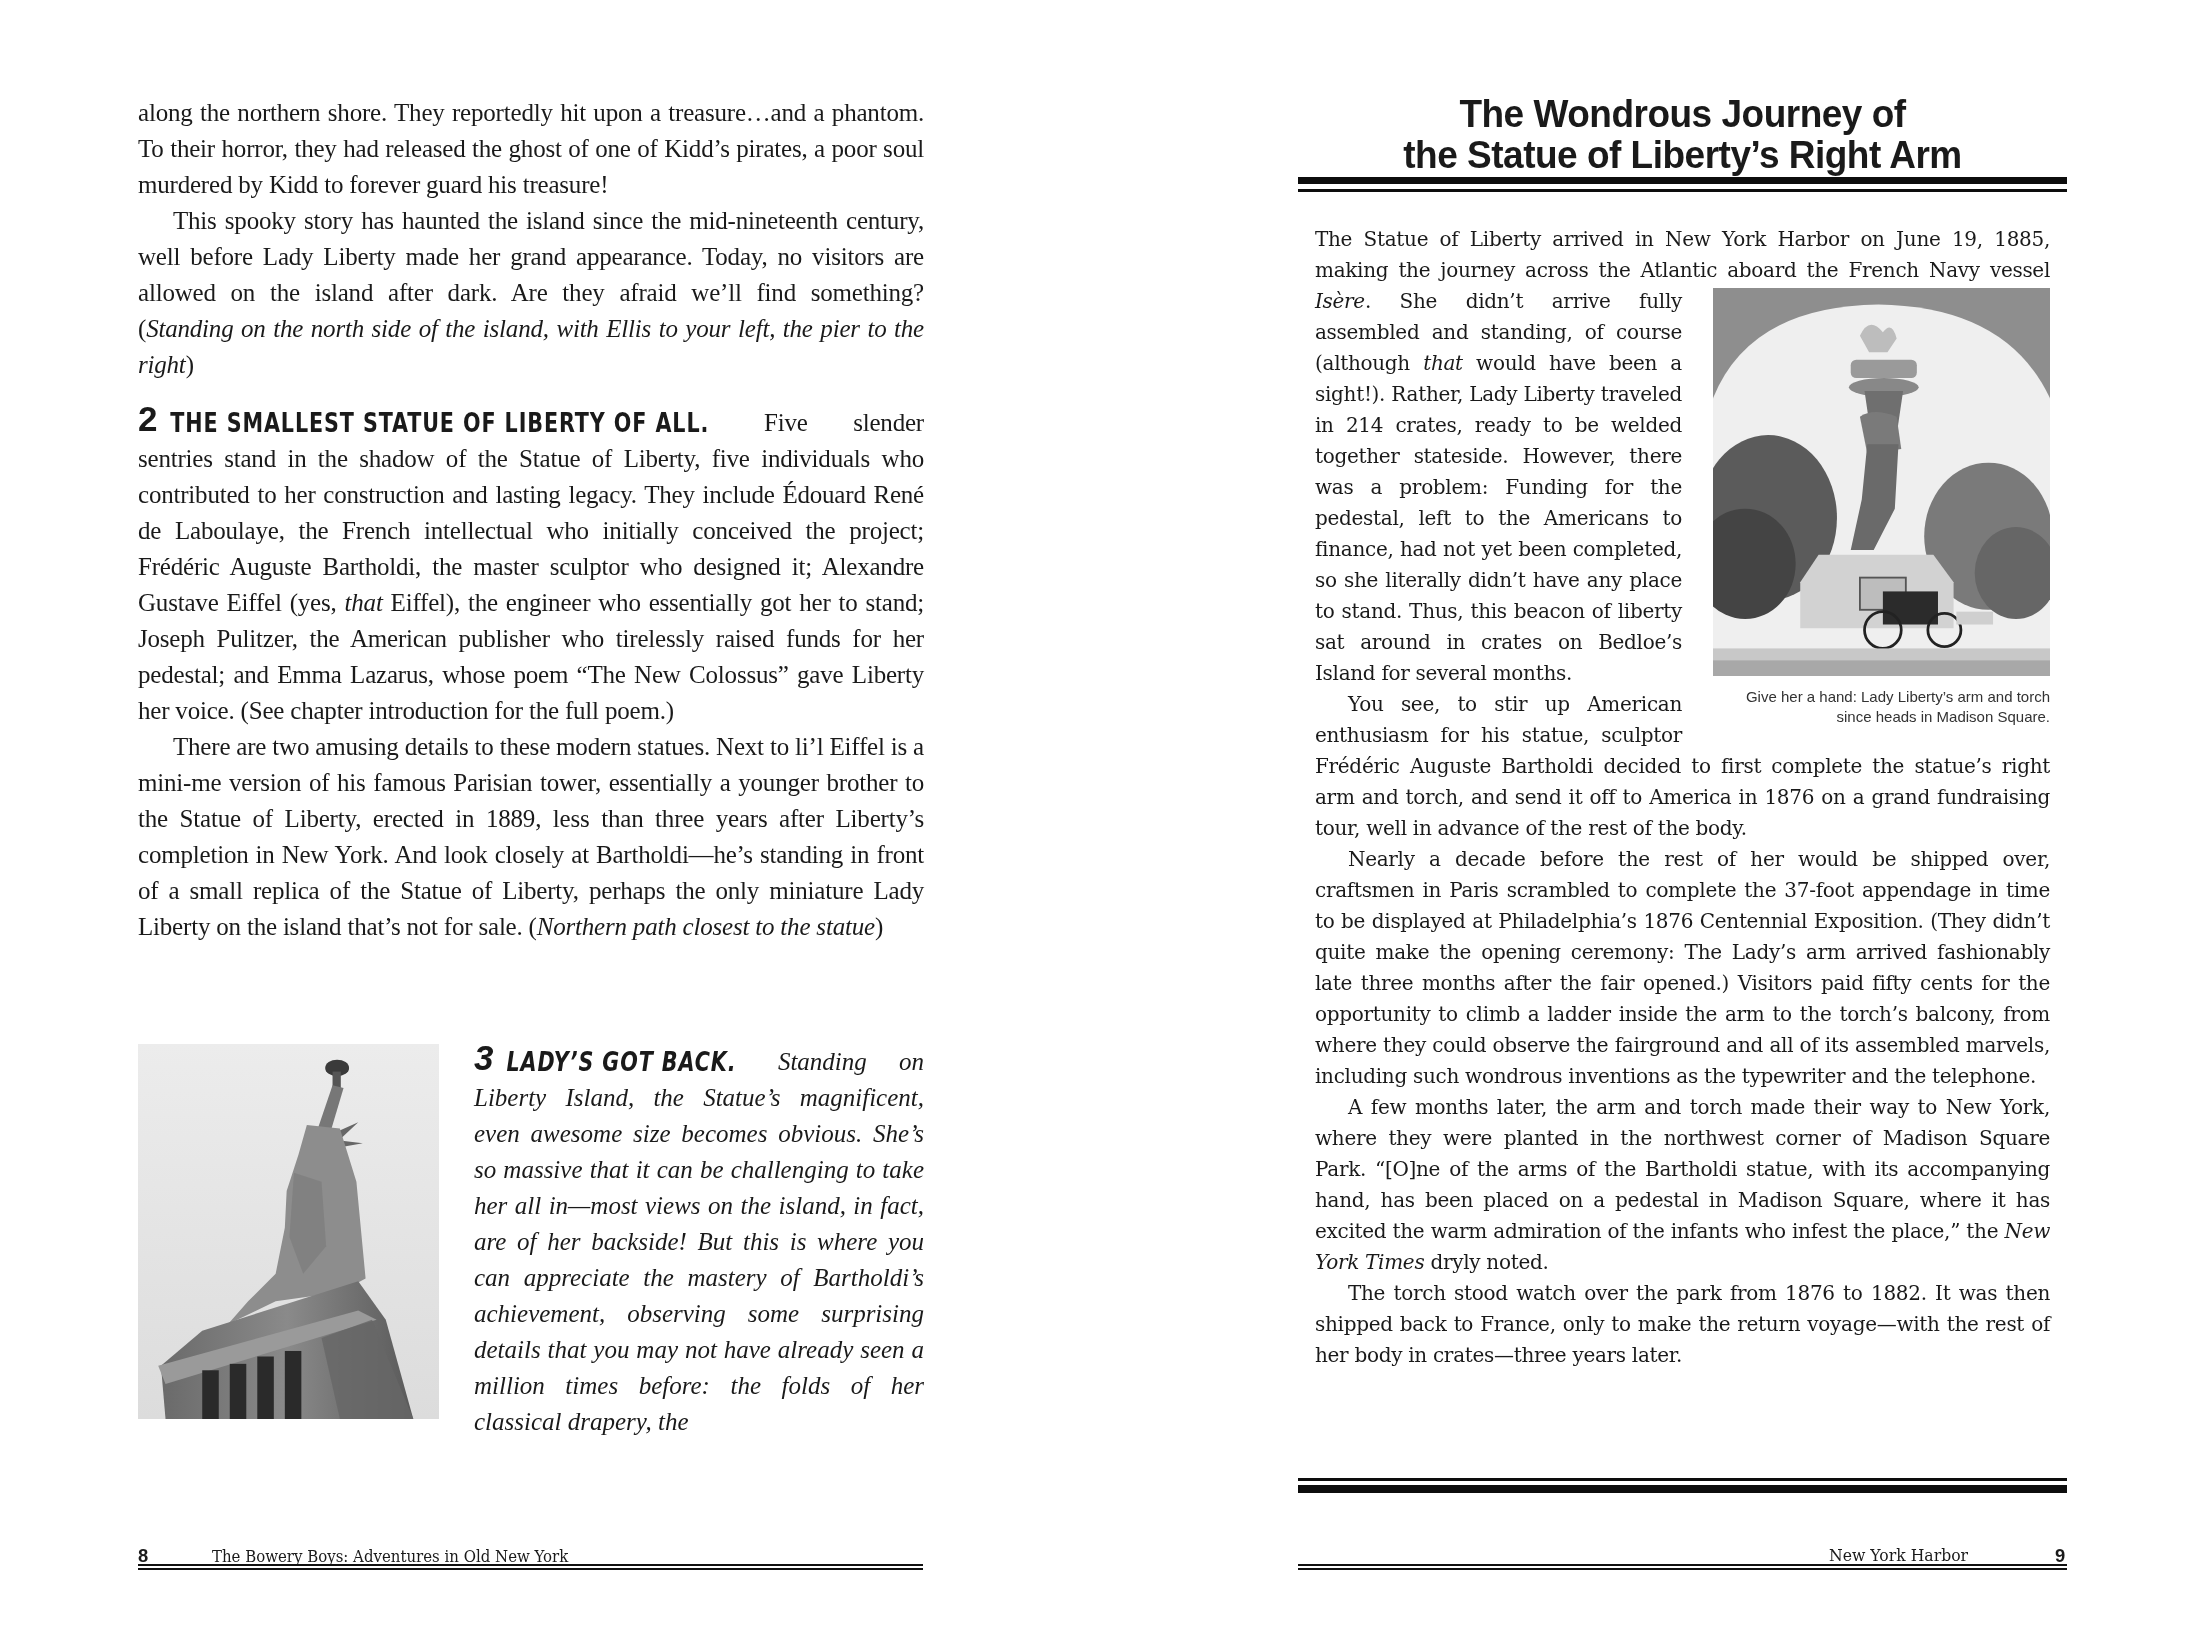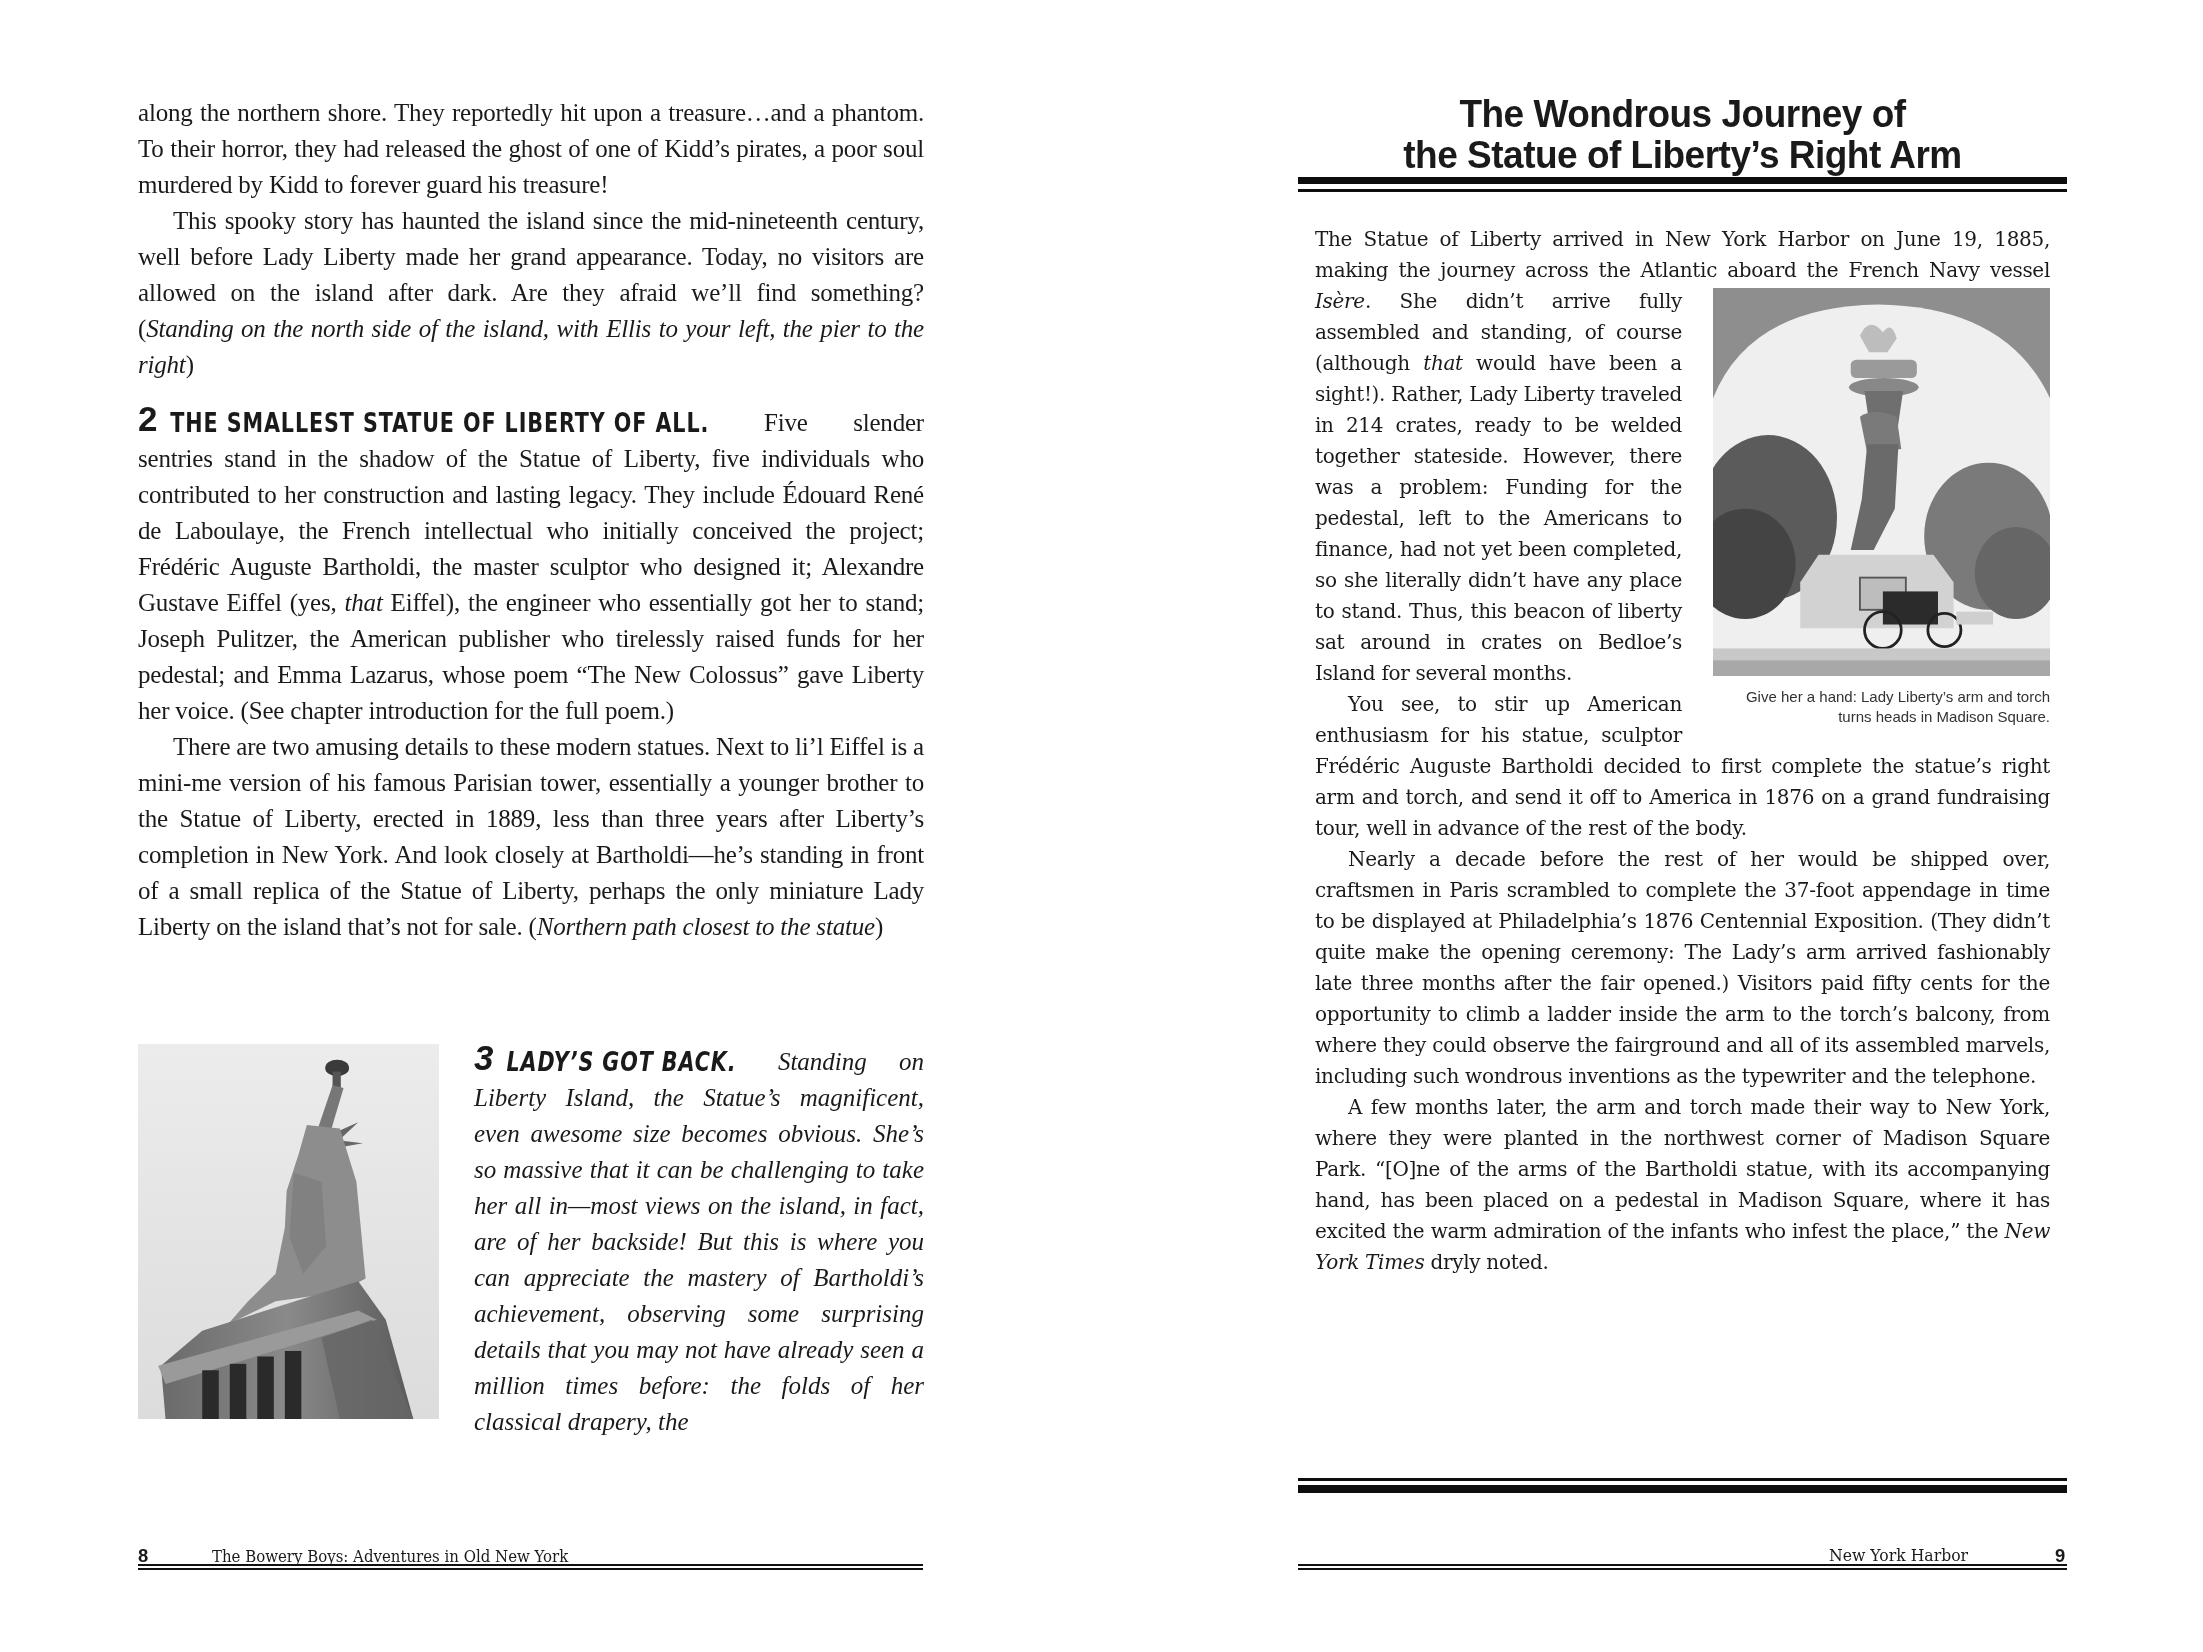--- a/index.html
+++ b/index.html
@@ -199,25 +199,26 @@
 
           <rect x="185" y="330" width="60" height="36" fill="#2b2b2b"></rect>
           <circle cx="185" cy="372" r="20" fill="none" stroke="#222" stroke-width="3"></circle>
           <circle cx="252" cy="372" r="18" fill="none" stroke="#222" stroke-width="3"></circle>
           <rect x="265" y="352" width="40" height="14" fill="#cfcfcf"></rect>
 
           <rect x="0" y="392" width="367" height="30" fill="#c8c8c8"></rect>
           <rect x="0" y="405" width="367" height="17" fill="#a8a8a8"></rect>
         </svg>
       </span>
-      <span class="caption" style="display:block;">Give her a hand: Lady Liberty’s arm and torch turns heads in Madison Square.</span>
+      <span class="caption" style="display:block;">Give her a hand: Lady Liberty’s arm and torch since heads in Madison Square.</span>
     </span><span> She didn’t arrive fully assembled and standing, of course (although </span><em>that</em><span> would have been a sight!). Rather, Lady Liberty traveled in 214 crates, ready to be welded together stateside. However, there was a problem: Funding for the pedestal, left to the Americans to finance, had not yet been completed, so she literally didn’t have any place to stand. Thus, this beacon of liberty sat around in crates on Bedloe’s Island for several months.</span></p>
     <p class="indent"><span>You see, to stir up American enthusiasm for his statue, sculptor Frédéric Auguste Bartholdi decided to first complete the statue’s right arm and torch, and send it off to America in 1876 on a grand fundraising tour, well in advance of the rest of the body.</span></p>
     <p class="indent"><span>Nearly a decade before the rest of her would be shipped over, craftsmen in Paris scrambled to complete the 37-foot appendage in time to be displayed at Philadelphia’s 1876 Centennial Exposition. (They didn’t quite make the opening ceremony: The Lady’s arm arrived fashionably late three months after the fair opened.) Visitors paid fifty cents for the opportunity to climb a ladder inside the arm to the torch’s balcony, from where they could observe the fairground and all of its assembled marvels, including such wondrous inventions as the typewriter and the telephone.</span></p>
     <p class="indent"><span>A few months later, the arm and torch made their way to New York, where they were planted in the northwest corner of Madison Square Park. “[O]ne of the arms of the Bartholdi statue, with its accompanying hand, has been placed on a pedestal in Madison Square, where it has excited the warm admiration of the infants who infest the place,” the </span><em>New York Times</em><span> dryly noted.</span></p>
+    <p class="indent"><span>The torch stood watch over the park from 1876 to 1882. It was then shipped back to France, only to make the return voyage—with the rest of her body in crates—three years later.</span></p>
   </div>
 
 <div class="rule-bottom">
   <div class="thin"></div>
     <div class="thick"></div>
 </div>
 
 <div class="footer" style="left:1829px;">
   <span style="font-family:'DejaVu Serif', serif; font-size:17.4px; display:inline-block; transform:scaleX(0.9); transform-origin:left;">New York Harbor</span>
 </div>

